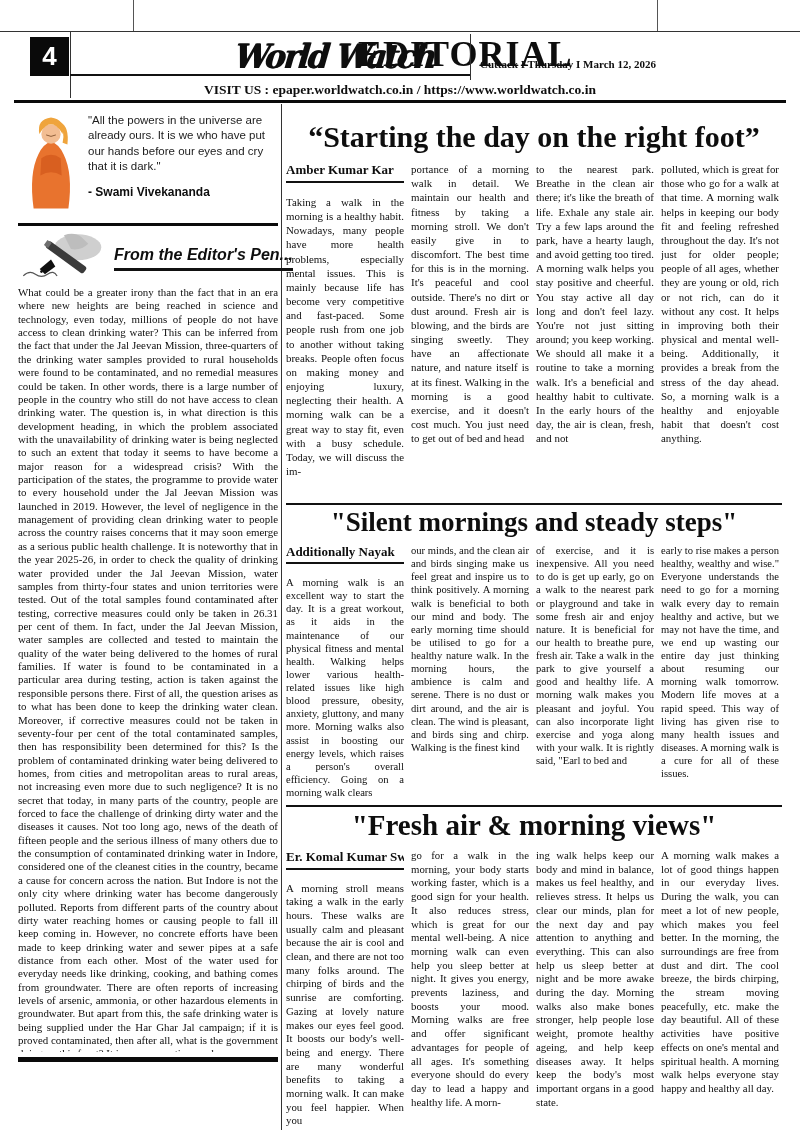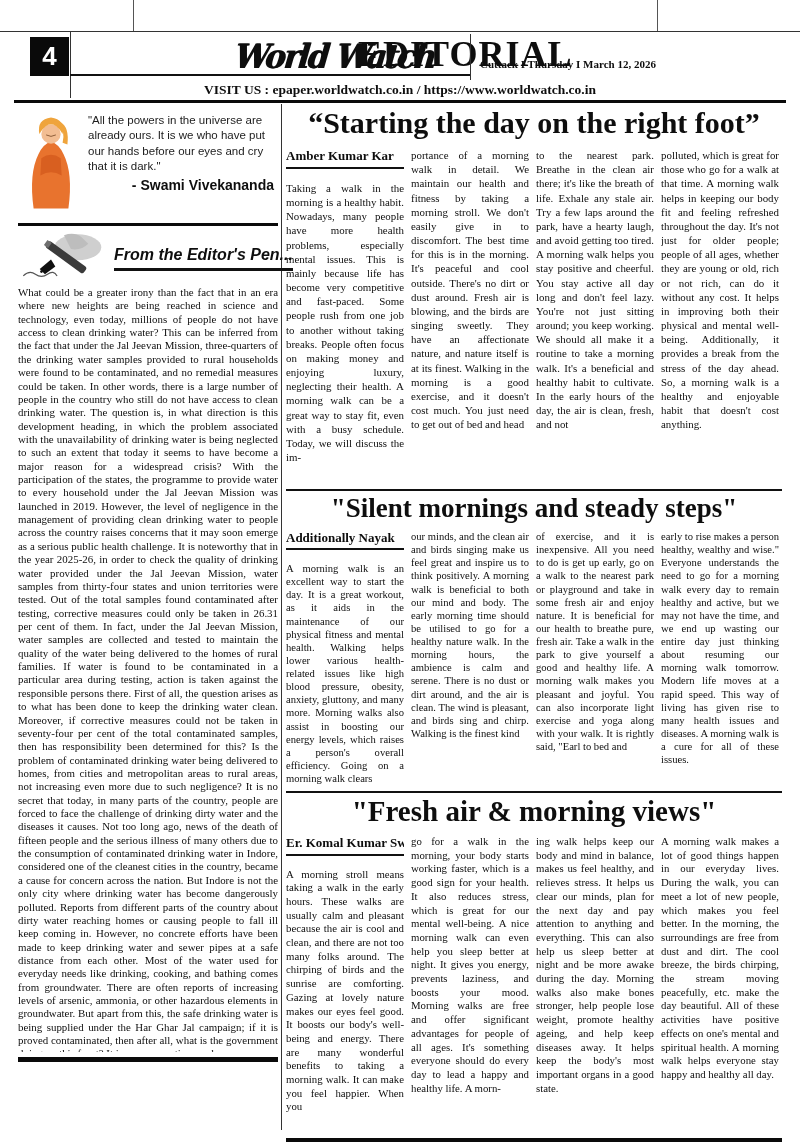--- a/index.html
+++ b/index.html
@@ -42,36 +42,36 @@
     font-weight:bold; font-size:13.5px;
   }
   .thickrule { position:absolute; left:14px; top:100px; width:772px; height:3px; background:#0a0a0a; }
   .vdivider { position:absolute; left:281px; top:104px; width:1px; height:1026px; background:#333; }
 
   
   .leftcol { position:absolute; left:18px; top:105px; width:260px; }
   .quote-row { display:flex; gap:8px; padding:8px 2px 8px 4px; align-items:flex-start; }
   .quote-body { flex:1; font-family:"Liberation Sans","DejaVu Sans",sans-serif; }
   .quote-text { font-size:11.5px; line-height:1.33; color:#1c1c1c; }
-  .quote-attr { font-size:14px; font-weight:bold; text-align:right; margin-top:3px; padding-right:2px; }
+  .quote-attr { font-size:12px; font-weight:bold; margin-top:11px; padding-right:2px; }
   .rule3 { border-top:3.5px solid #0a0a0a; }
   .kicker-row { display:flex; gap:4px; align-items:center; margin:4px 0 0;font-style:italic; }
   .kicker {
     flex:1; font-family:"Liberation Sans","DejaVu Sans",sans-serif; font-weight:bold;
     font-size:16px; border-bottom:3px solid #111; padding-bottom:4px; white-space:nowrap;
   }
   .edit-headline { font-size:24.5px; font-weight:bold; text-align:center; line-height:1.07; margin:7px 0 6px; }
   .edit-body { text-align:justify; font-size:10.9px; line-height:1.225; height:766px; overflow:hidden; }
   .left-dbl { margin-top:5px; height:4px; border-top:2px solid #0a0a0a; border-bottom:3.5px solid #0a0a0a; }
 
   
   .rightcol { position:absolute; left:286px; top:104px; width:496px; }
   .article { width:100%; }
   .article .title { font-weight:bold; text-align:center; }
-  .a1 .title { font-size:30px; margin:2px 0 8px; }
+  .a1 .title { font-size:30px; margin:16px 0 8px; }
   .a2 { border-top:2px solid #111; margin-top:5px; padding-top:2px; }
   .a2 .title { font-size:27px; margin:0 0 6px; }
   .a3 { border-top:2px solid #111; margin-top:5px; padding-top:2px; }
   .a3 .title { font-size:29px; margin:0 0 7px; }
   .cols { display:flex; gap:7px; }
   .col { width:118px; text-align:justify; overflow:hidden; font-size:10.9px; line-height:1.3; }
   .a1 .col { height:336px; }
   .a2 .col { height:256px; font-size:10.6px; line-height:1.24; }
   .a3 .col { height:297px; font-size:10.8px; line-height:1.27; }
   .byline {

